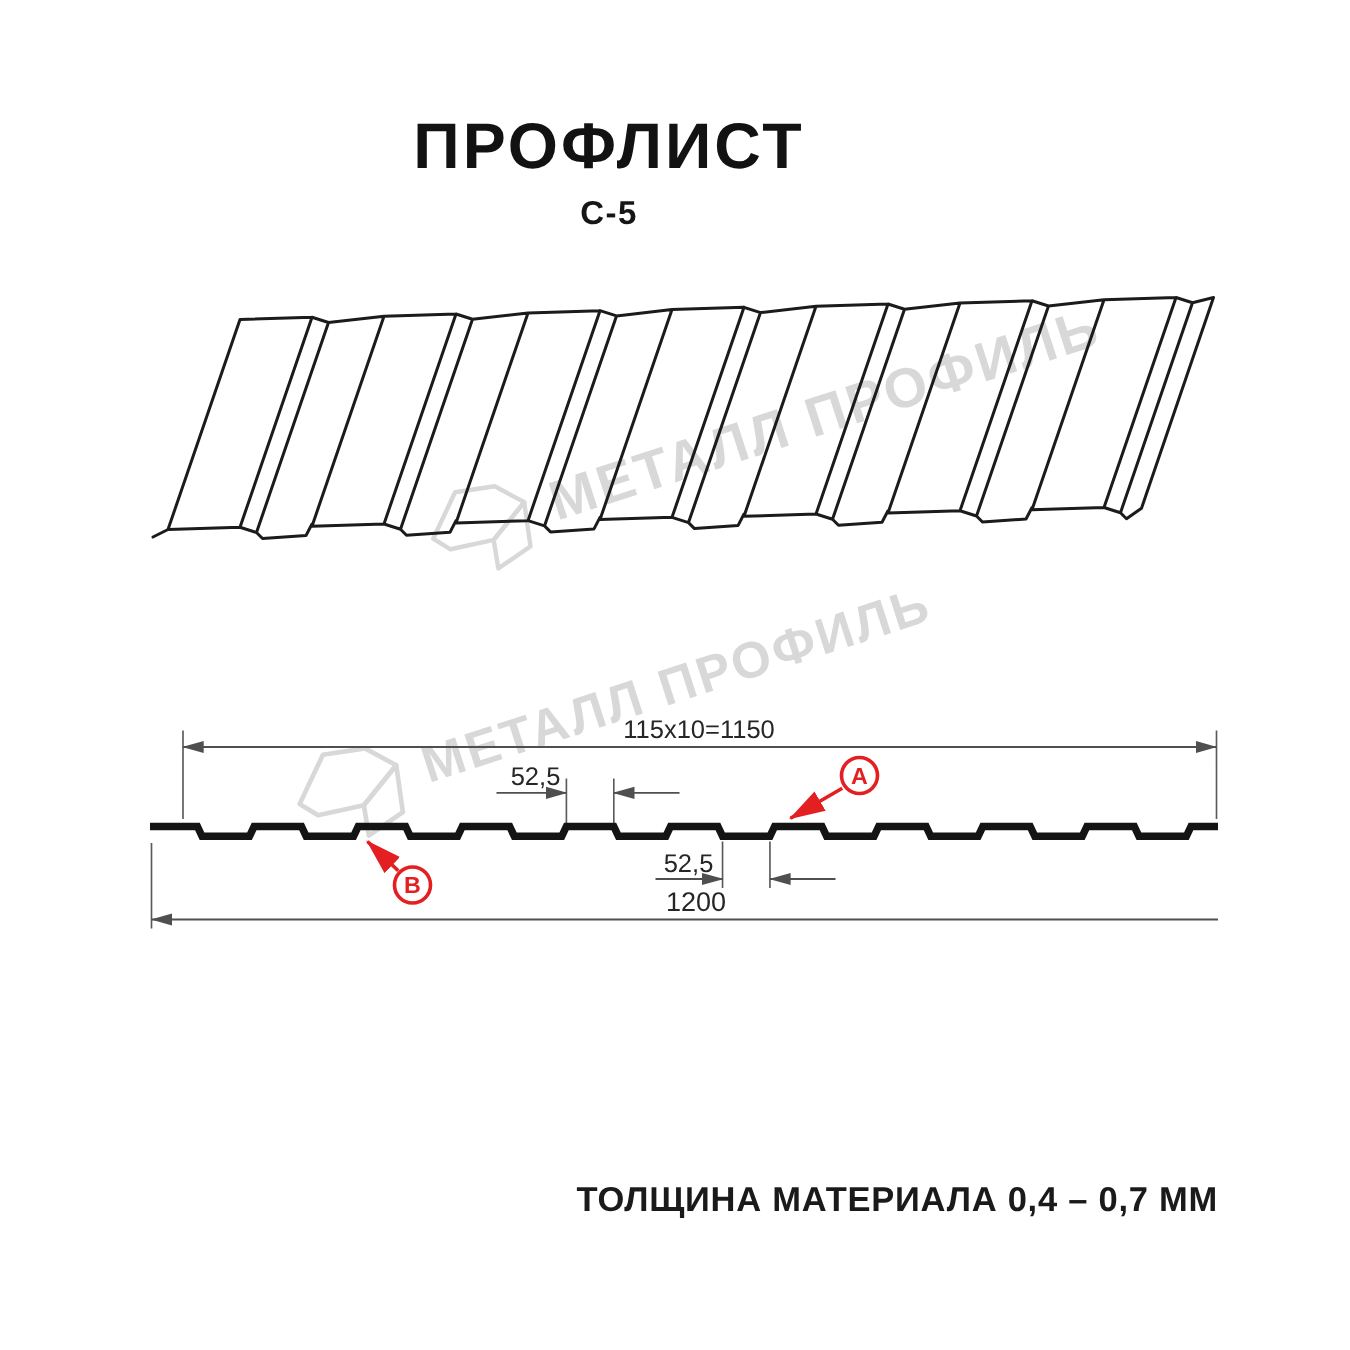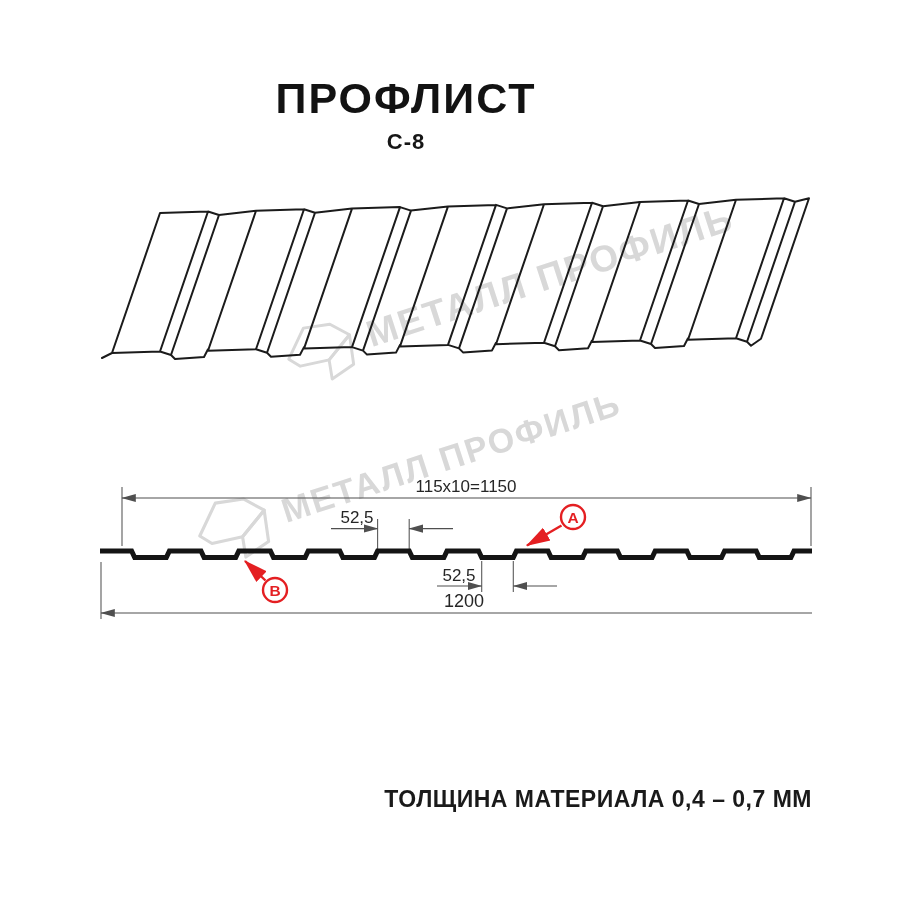--- a/index.html
+++ b/index.html
@@ -27,21 +27,21 @@
   .dims .red{stroke:#e41f22;fill:none;stroke-width:2.4;}
   .dims text.redt{fill:#e41f22;font-weight:700;}
   #profile-path{stroke:#141414;stroke-width:5;fill:none;stroke-linejoin:miter;}
 </style>
 </head>
 <body>
 
 <div class="canvas">
 
   <div class="title">ПРОФЛИСТ</div>
-  <div class="subtitle">С-8</div>
+  <div class="subtitle">С-5</div>
 
   <div class="wm wm1">
     <svg class="wm-logo" width="76" height="66" viewBox="0 0 100 90">
       <path d="M6,42 L38,8 L74,14 L95,36 L58,60 L18,56 Z"></path>
       <path d="M58,60 L95,36 L88,76 L54,86 Z"></path>
     </svg>
     <span class="wm-text">МЕТАЛЛ ПРОФИЛЬ</span>
   </div>
 
   <div class="wm wm2">

